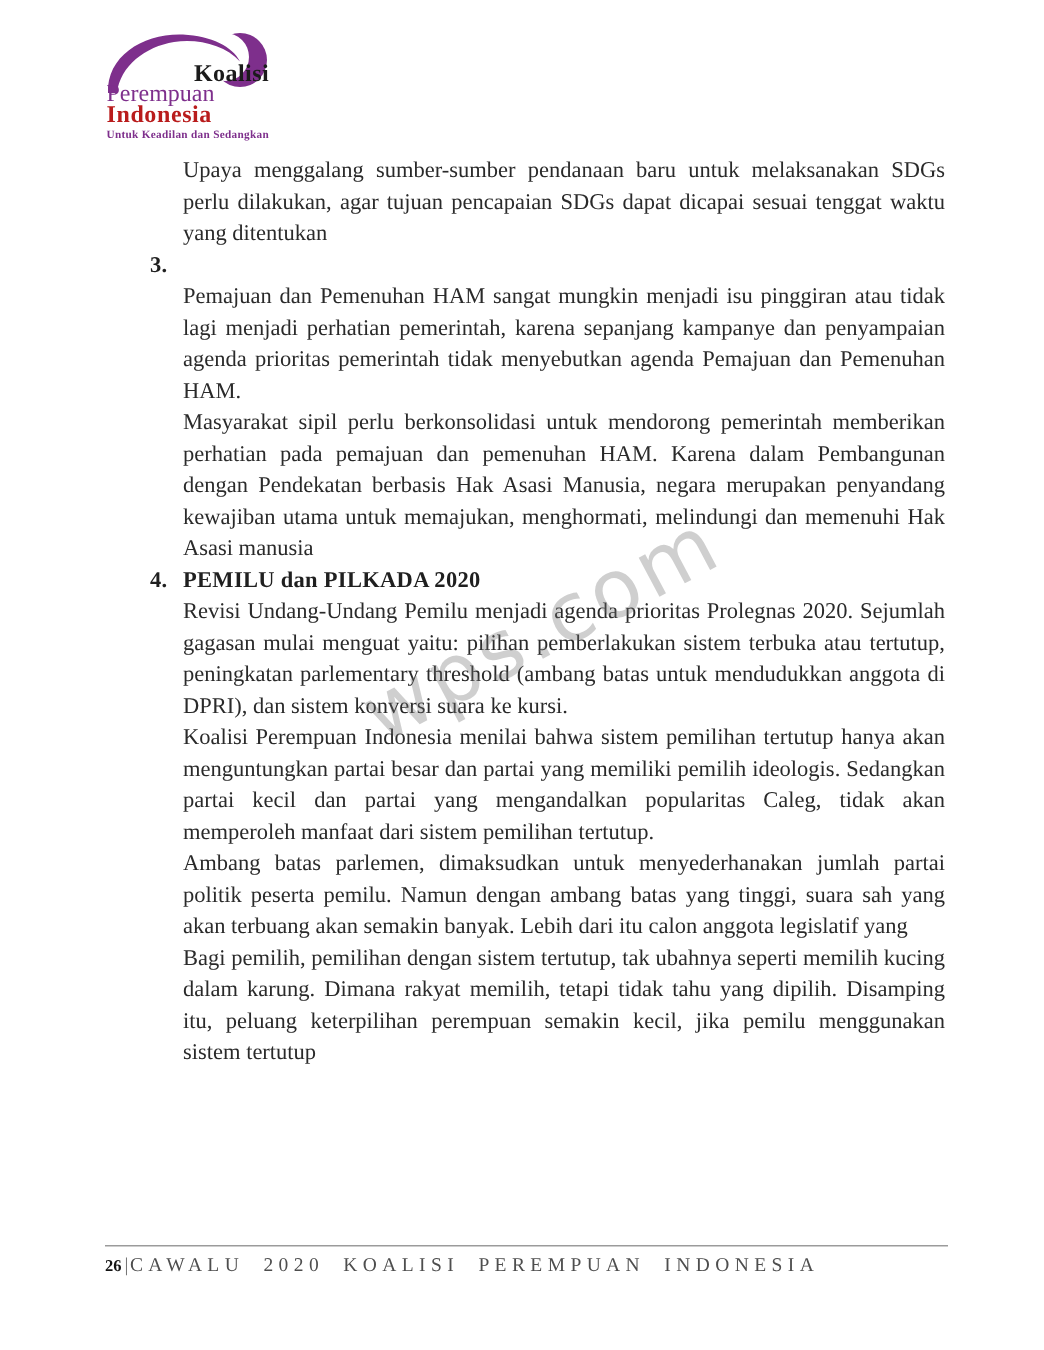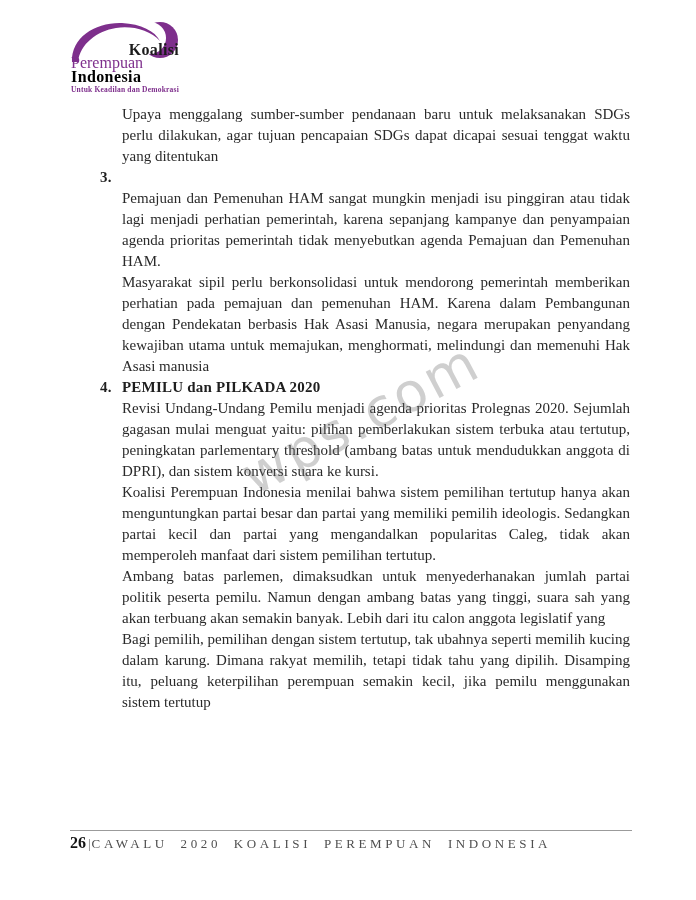--- a/index.html
+++ b/index.html
@@ -7,21 +7,21 @@
     position:relative;width:696px;height:900px;background:#ffffff;overflow:hidden;
     font-family:"Liberation Serif","DejaVu Serif",serif;color:#262626;
   }
 
   
   .logo{position:absolute;left:70px;top:16px;width:145px;height:84px;}
   .logo svg{position:absolute;left:0;top:2px;display:block;}
   .logo-text{position:absolute;left:1px;top:27px;}
   .logo-k{font-size:16px;font-weight:bold;color:#1b1b1b;line-height:13px;letter-spacing:.3px;text-align:right;}
   .logo-p{font-size:16px;font-weight:normal;color:#7e2f8c;line-height:14px;}
-  .logo-i{font-size:16px;font-weight:bold;color:#000000;line-height:14px;letter-spacing:.4px;}
+  .logo-i{font-size:16px;font-weight:bold;color:#b91c1c;line-height:14px;letter-spacing:.4px;}
   .logo-tag{font-size:7.5px;font-weight:bold;color:#7e2f8c;line-height:8px;margin-top:2px;letter-spacing:.2px;}
 
   
   .watermark{
     position:absolute;left:232px;top:392px;width:240px;text-align:center;
     font-family:"DejaVu Sans","Liberation Sans",sans-serif;
     font-size:54px;font-weight:400;color:rgba(110,110,110,0.33);
     letter-spacing:3px;white-space:nowrap;
     transform:rotate(-28deg);
     pointer-events:none;z-index:5;
@@ -40,21 +40,21 @@
   h2.sec .num{width:22px;flex:none;}
   .mt3{margin-top:3px;}  .mt7{margin-top:7px;}   .mt8{margin-top:8px;}
   .mt9{margin-top:9px;}  .mt16{margin-top:16px;} .mt19{margin-top:19px;}
 
   
   .footer{
     position:absolute;left:70px;top:830px;width:562px;
     border-top:1px solid #9b9b9b;padding-top:3px;
     white-space:nowrap;z-index:2;
   }
-  .pagenum{font-weight:bold;font-size:16px;color:#141414;}
+  .pagenum{font-weight:bold;font-size:11px;color:#141414;}
   .fsep{color:#6f6f6f;font-size:13px;margin:0 1px 0 2px;}
   .ftext{font-size:13px;color:#4e4e4e;letter-spacing:3.6px;word-spacing:6px;}
 </style>
 </head>
 <body>
 
 <div class="page">
 
   <div class="logo">
     <svg width="112" height="48" viewBox="0 0 112 48" aria-hidden="true">
@@ -64,21 +64,21 @@
           <circle cx="80" cy="20" r="16" fill="#000000"></circle>
         </mask>
       </defs>
       <path d="M2,44 C1,19 26,4 52,5 C71,6 85,13 90,23 C80,12 62,7.5 46,10 C27,13 10,26 8,44 Z" fill="#7e2f8c"></path>
       <circle cx="90" cy="22" r="18" fill="#7e2f8c" mask="url(#crescent-cut)"></circle>
     </svg>
     <div class="logo-text">
       <div class="logo-k">Koalisi</div>
       <div class="logo-p">Perempuan</div>
       <div class="logo-i">Indonesia</div>
-      <div class="logo-tag">Untuk Keadilan dan Demokrasi</div>
+      <div class="logo-tag">Untuk Keadilan dan Sedangkan</div>
     </div>
   </div>
 
   <div class="watermark">wps.com</div>
 
   <main>
 
     <p class="body">Upaya menggalang sumber-sumber pendanaan baru untuk melaksanakan SDGs perlu dilakukan, agar tujuan pencapaian SDGs dapat dicapai sesuai tenggat waktu yang ditentukan</p>
 
     <h2 class="sec mt7">

